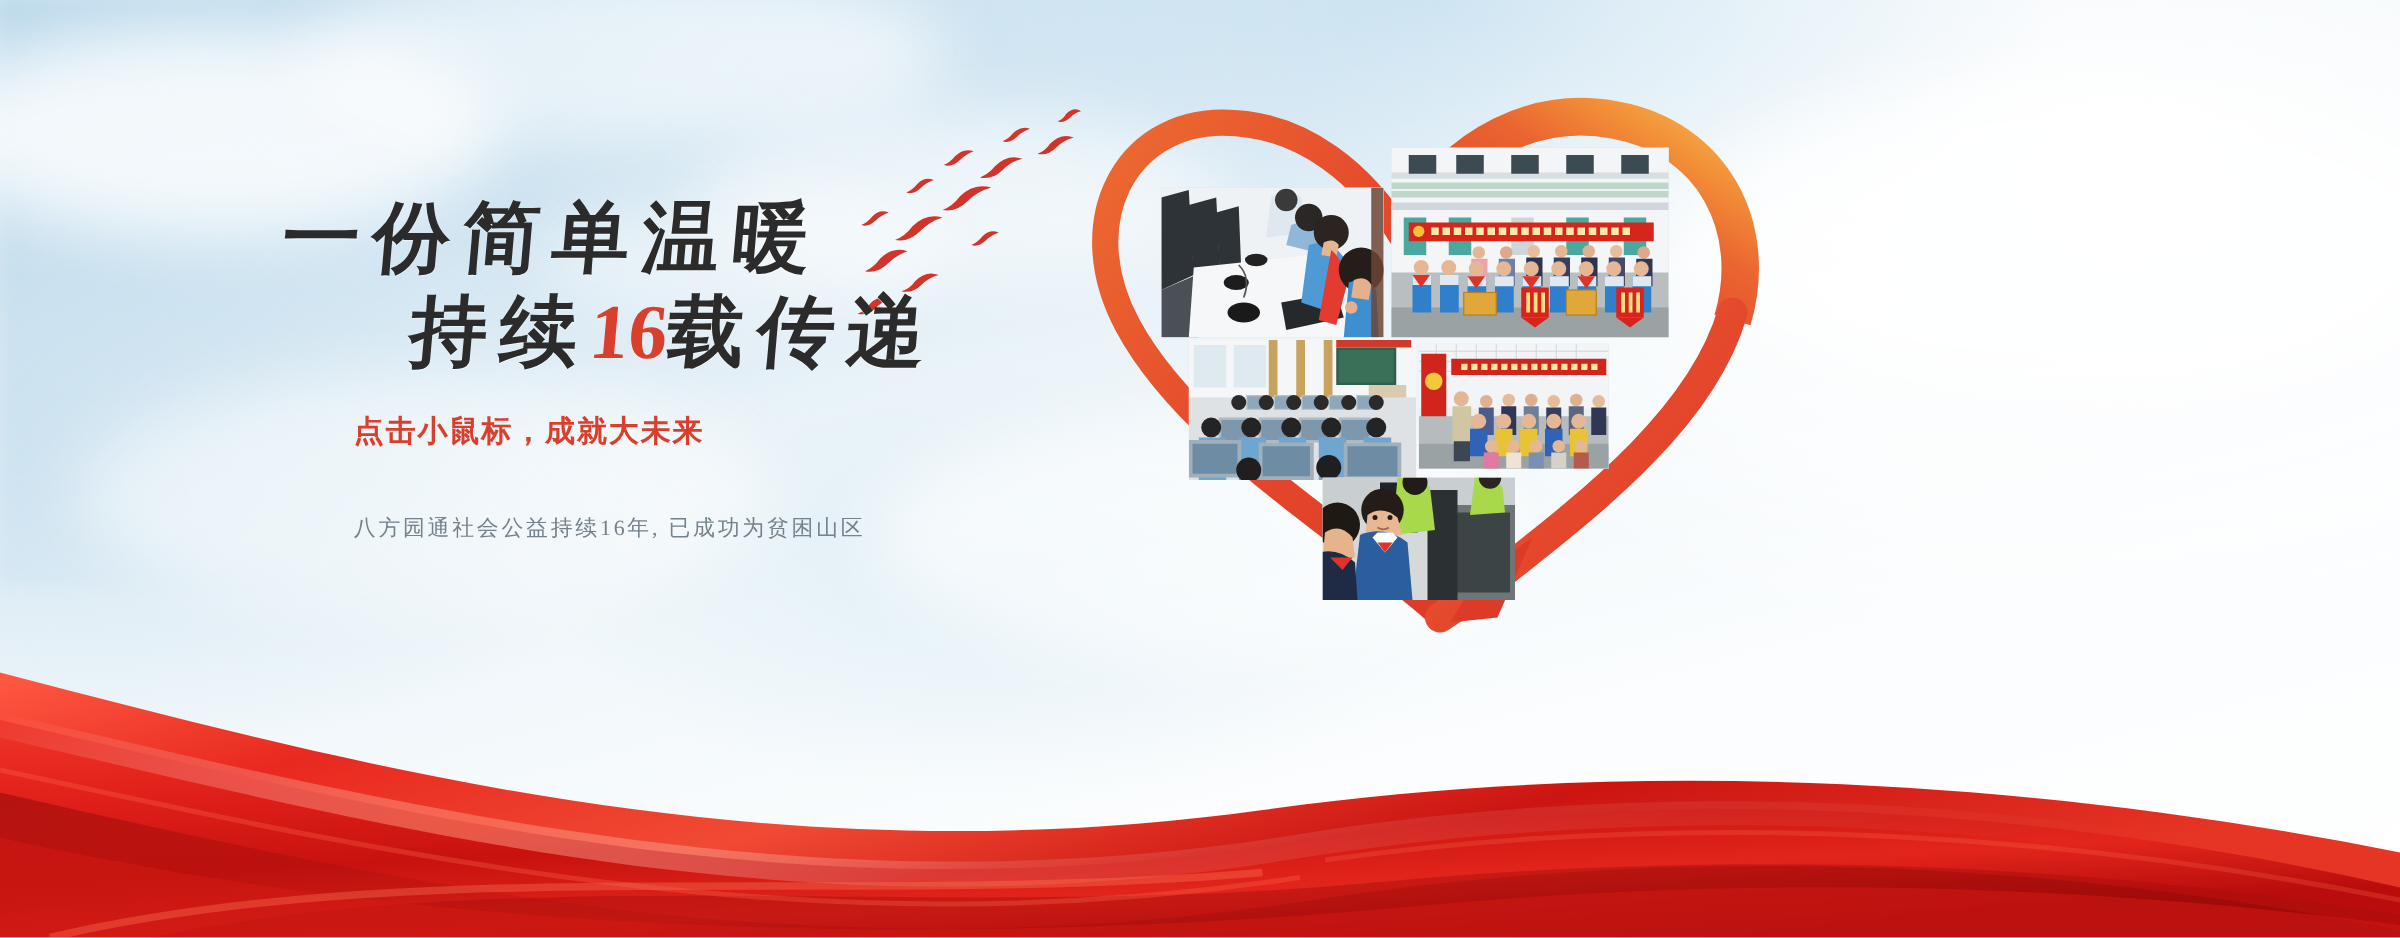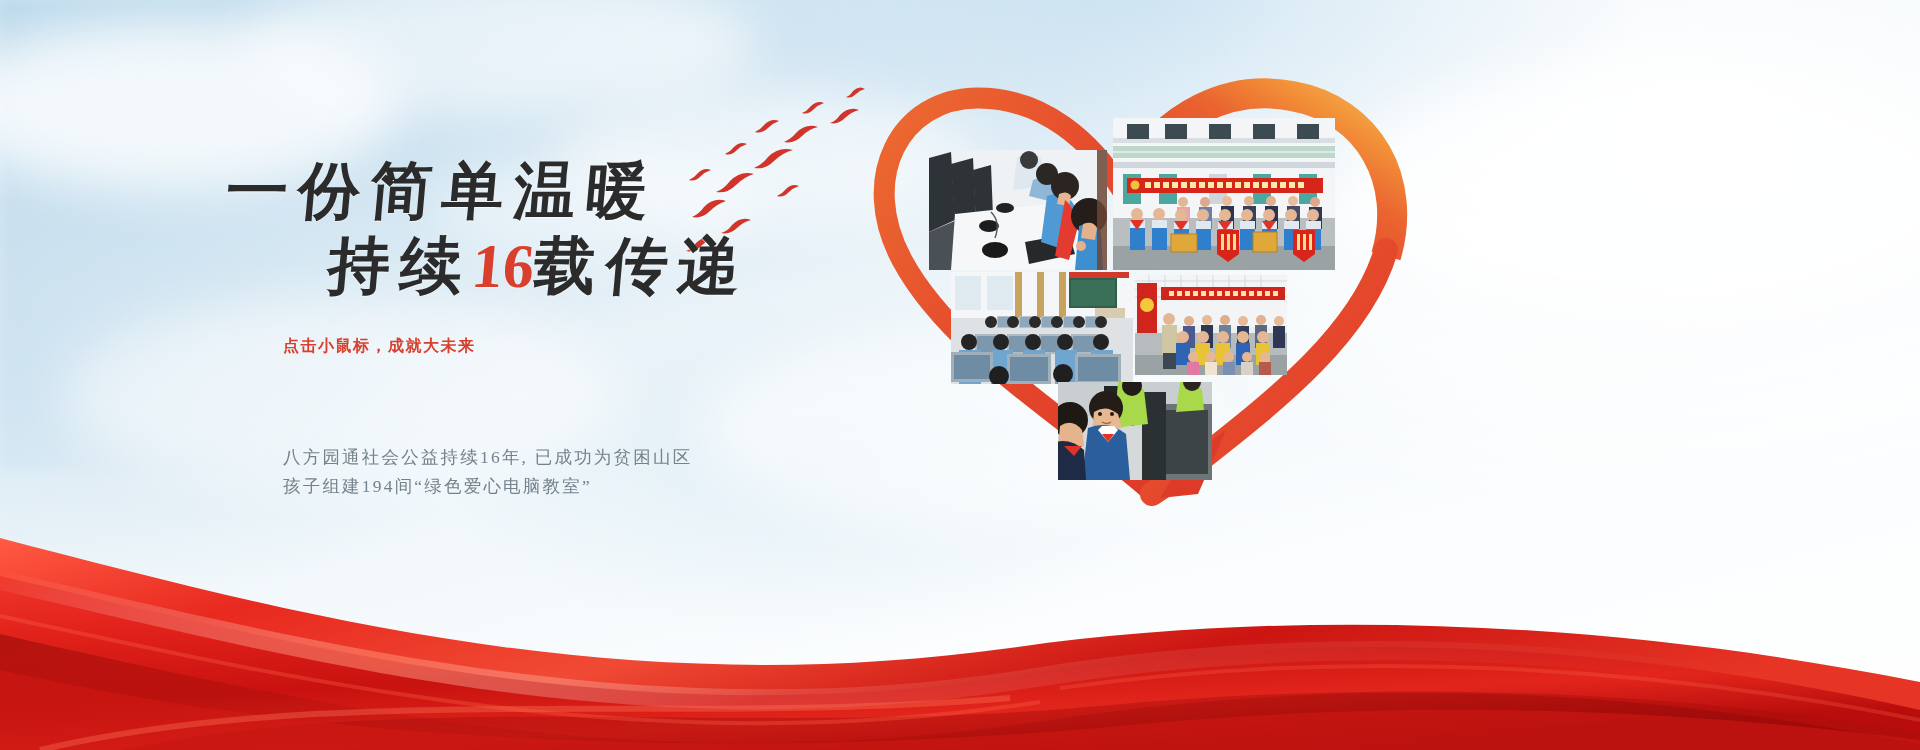--- a/index.html
+++ b/index.html
@@ -74,28 +74,28 @@
     text-shadow:0 1px 0 rgba(255,255,255,0.55);
   }
   .hl-line.l1 { font-size:62px; line-height:72px; margin-left:10px; transform:skewX(-5deg); }
   .hl-line.l2 { font-size:62px; line-height:74px; margin-left:112px; transform:skewX(-5deg); margin-top:2px;}
   .hl-num { color:#d8402d; font-family:"Liberation Serif", serif; font-weight:bold; letter-spacing:0px; }
 
   .subhead { position:absolute; left:283px; top:328px; }
   .sub-line {
     font-family:"Liberation Sans", sans-serif;
     color:#d8402d;
-    font-size:16px;
+    font-size:24px;
     font-weight:bold;
     line-height:35px;
     letter-spacing:1.5px;
     white-space:nowrap;
   }
 
-  .bodytext { position:absolute; left:283px; top:408px;margin-top:35px; }
+  .bodytext { position:absolute; left:283px; top:408px; }
   .body-line {
     font-family:"Liberation Serif", serif;
     color:#74828c;
     font-size:17.5px;
     line-height:29px;
     letter-spacing:2.2px;
     white-space:nowrap;
   }
 
   
@@ -552,21 +552,20 @@
     <div class="hl-line l1">一份简单温暖</div>
     <div class="hl-line l2"><span>持续</span><span class="hl-num">16</span><span>载传递</span></div>
   </div>
 
   <div class="subhead">
     <div class="sub-line">点击小鼠标，成就大未来</div>
   </div>
 
   <div class="bodytext">
     <div class="body-line">八方园通社会公益持续16年, 已成功为贫困山区</div>
-    <div class="body-line">孩子组建194间“绿色爱心电脑教室”</div>
   </div>
 
   <div class="ribbon">
     <svg viewBox="0 0 1920 330" preserveAspectRatio="none">
       <defs>
         <linearGradient id="silk1" x1="0" y1="0" x2="0.6" y2="1">
           <stop offset="0%" stop-color="#f0362a"></stop>
           <stop offset="28%" stop-color="#e0201a"></stop>
           <stop offset="55%" stop-color="#c8120f"></stop>
           <stop offset="80%" stop-color="#e2251c"></stop>

